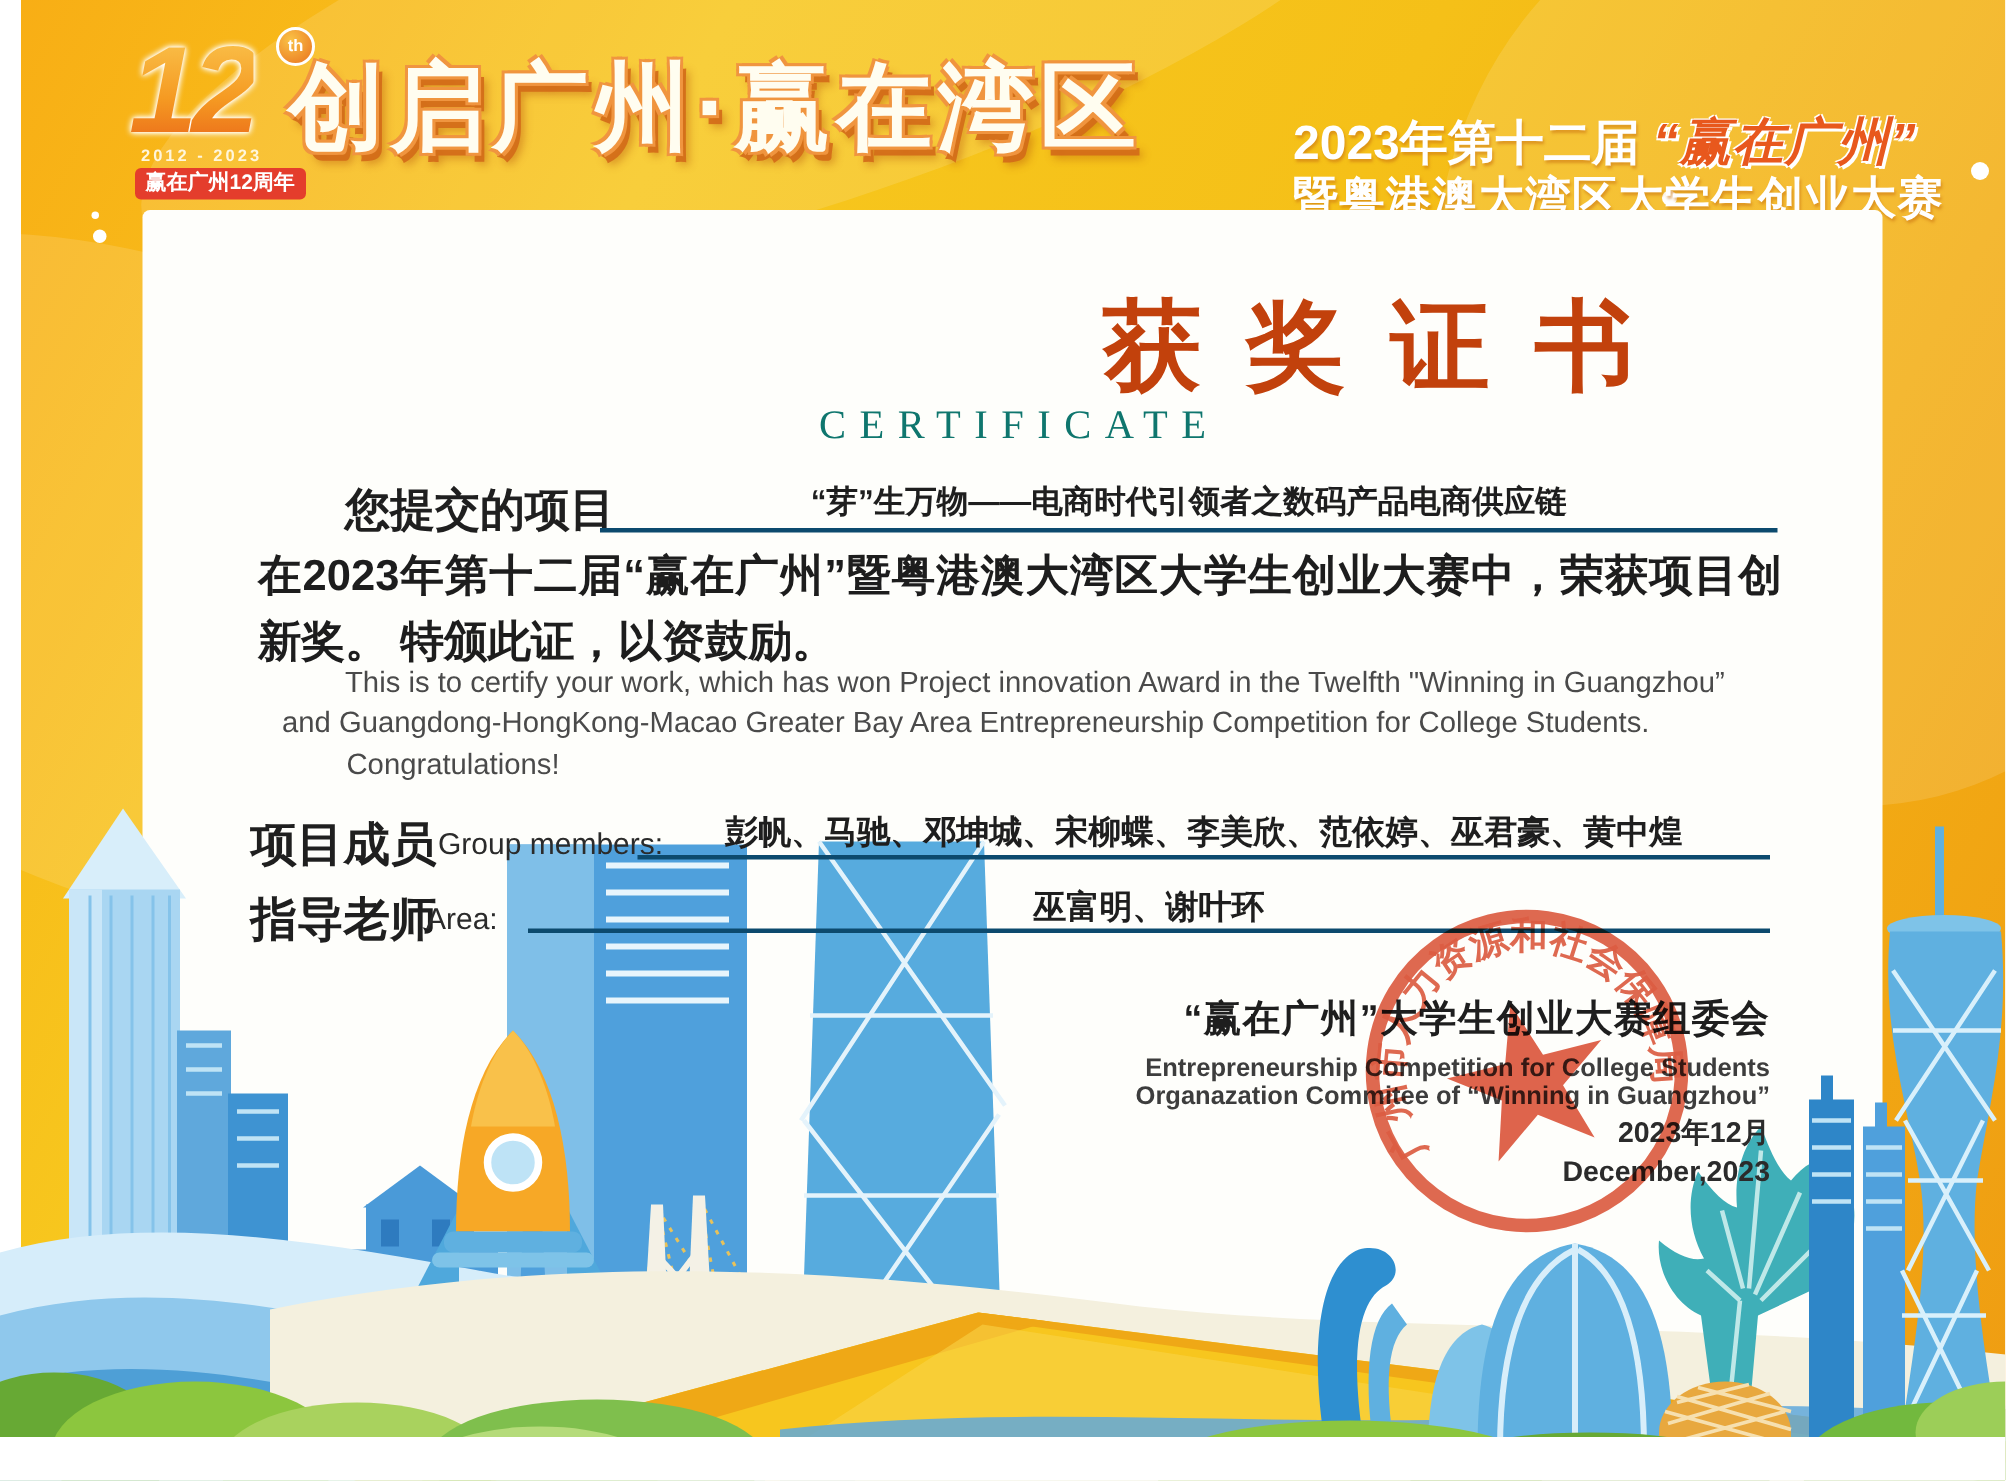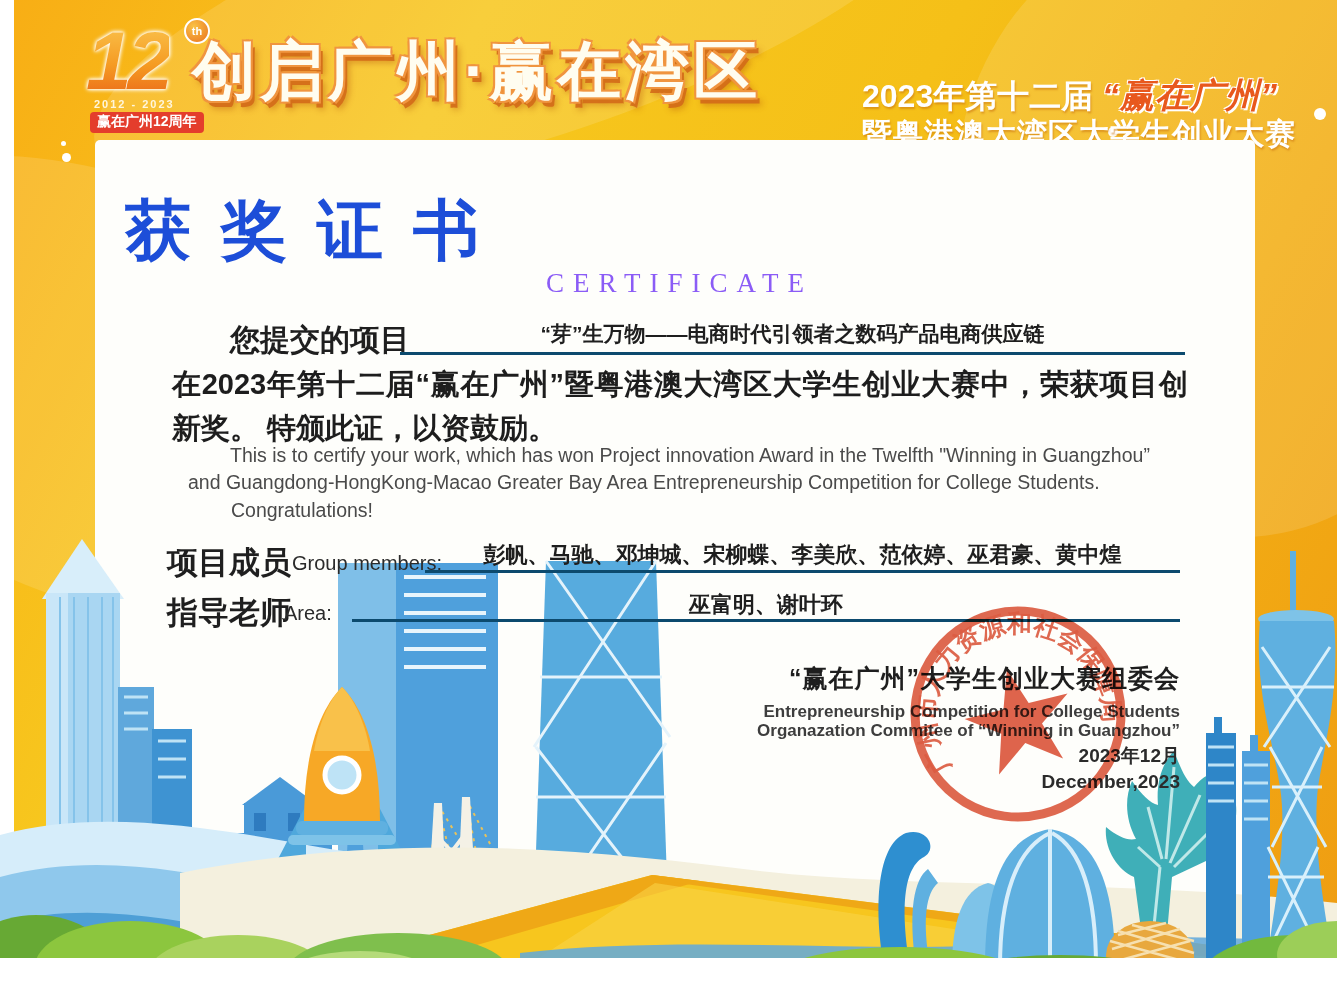--- a/index.html
+++ b/index.html
@@ -55,27 +55,27 @@
     text-shadow:-1px -1px 0 #fff,1px -1px 0 #fff,-1px 1px 0 #fff,2px 2px 0 #fff;
   }
   .hr-line2 { font-size:30px; font-weight:900; color:#FFFFFF; letter-spacing:1px; text-shadow:1px 2px 2px rgba(205,120,20,0.6); }
 
   
   .panel { position:absolute; left:95px; top:140px; width:1160px; height:818px; background:#FEFEFB; border-radius:5px; }
 
   
   .content { position:absolute; left:0; top:0; width:1337px; height:987px; z-index:5; }
   .title-zh {
-    position:absolute; left:95px; top:186px; width:1024px; text-align:left;
-    font-size:66px; font-weight:900; color:#1d4ed8; letter-spacing:30px; text-indent:30px;
+    position:absolute; left:95px; top:186px; width:1024px; text-align:right;
+    font-size:66px; font-weight:900; color:#c2410c; letter-spacing:30px; text-indent:30px;
     font-family:"Liberation Serif", serif;
   }
   .title-en {
     position:absolute; left:95px; top:268px; width:1160px; text-align:center;
-    font-family:"Liberation Serif", serif; font-size:27px; color:#8b5cf6; letter-spacing:9px; text-indent:9px;
+    font-family:"Liberation Serif", serif; font-size:27px; color:#0f766e; letter-spacing:9px; text-indent:9px;
   }
   .label-zh { font-size:30px; font-weight:900; color:#1F1F1F; white-space:nowrap; }
   .label-en { font-size:20px; color:#2B2B2B; white-space:nowrap; }
   .field { position:absolute; border-bottom:3px solid #0c4a6e; text-align:center; }
   .field-value { font-size:22px; font-weight:bold; color:#1E1E1E; white-space:nowrap; }
   .project-label { position:absolute; left:230px; top:320px; }
   .project-field { left:400px; top:320px; width:785px; height:35px; }
   .body-zh {
     position:absolute; left:172px; top:362px; width:1016px;
     font-size:29px; font-weight:900; color:#1D1D1D; line-height:44px; text-align:justify;

